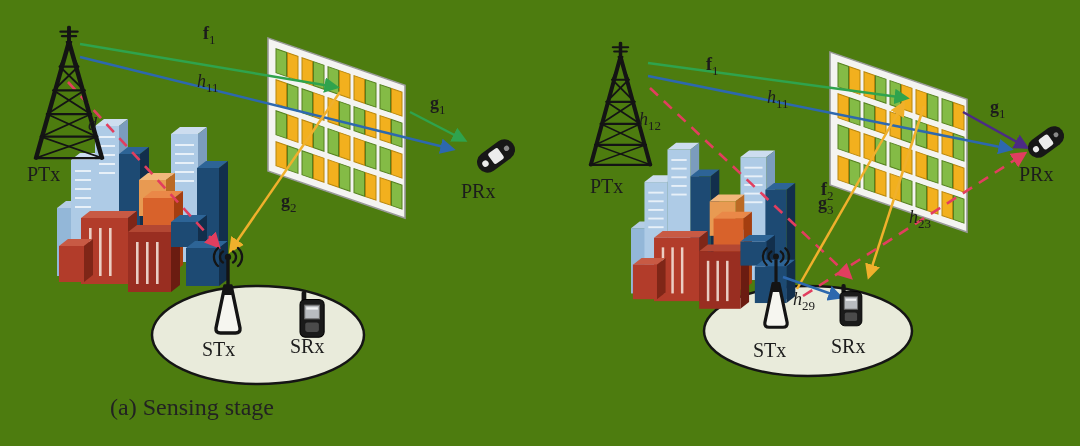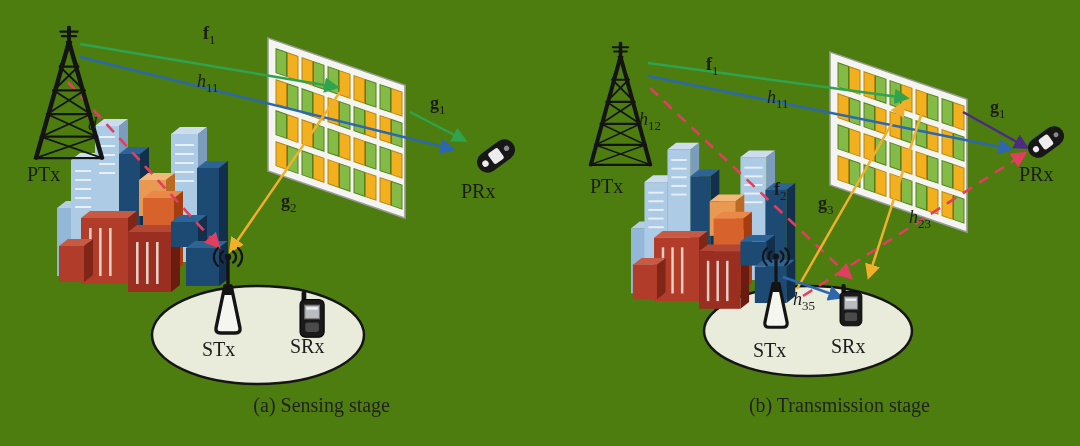--- a/index.html
+++ b/index.html
@@ -4,21 +4,21 @@
 <style>
   html,body{margin:0;padding:0;background:#ffffff;}
   #fig{position:relative;width:1080px;height:446px;background:#4d7c0f;overflow:hidden;
        font-family:"Liberation Serif","DejaVu Serif",serif;}
   #scene{position:absolute;left:0;top:0;}
   .lbl{position:absolute;font-size:18px;color:#1c1c1c;line-height:1;white-space:nowrap;}
   .lbl sub{font-size:13px;font-weight:normal;font-style:normal;}
   .vec{font-weight:bold;}
   .it{font-style:italic;}
   .node{position:absolute;font-size:20px;color:#1c1c1c;line-height:1;white-space:nowrap;}
-  .caption{position:absolute;font-size:20px;color:#222;text-align:right;line-height:1.2;}
+  .caption{position:absolute;font-size:24px;color:#222;text-align:left;line-height:1.2;}
 </style>
 </head>
 <body>
 
 <div id="fig">
 
   <svg id="scene" width="1080" height="446" viewBox="0 0 1080 446">
     <g id="layer-ellipse">
       <ellipse cx="258" cy="335" rx="106" ry="49" fill="#e9ebdb" stroke="#151515" stroke-width="2.5"></ellipse>
       <ellipse cx="808" cy="331" rx="104" ry="45" fill="#e9ebdb" stroke="#151515" stroke-width="2.5"></ellipse>
@@ -372,24 +372,23 @@
   <div class="node" style="left:27px;top:164px">PTx</div>
   <div class="node" style="left:461px;top:181px">PRx</div>
   <div class="node" style="left:202px;top:339px">STx</div>
   <div class="node" style="left:290px;top:336px">SRx</div>
   <div class="caption" style="left:110px;top:393px;width:280px">(a) Sensing stage</div>
 
   <div class="lbl vec" style="left:706px;top:55px"><span>f</span><sub>1</sub></div>
   <div class="lbl it" style="left:767px;top:88px"><span>h</span><sub>11</sub></div>
   <div class="lbl it" style="left:639px;top:110px"><span>h</span><sub>12</sub></div>
   <div class="lbl vec" style="left:990px;top:98px"><span>g</span><sub>1</sub></div>
-  <div class="lbl vec" style="left:774px;top:180px"><span>f</span><sub>2</sub></div>
+  <div class="lbl vec" style="left:821px;top:180px"><span>f</span><sub>2</sub></div>
   <div class="lbl vec" style="left:818px;top:194px"><span>g</span><sub>3</sub></div>
   <div class="lbl it" style="left:909px;top:208px"><span>h</span><sub>23</sub></div>
-  <div class="lbl it" style="left:793px;top:290px"><span>h</span><sub>35</sub></div>
+  <div class="lbl it" style="left:793px;top:290px"><span>h</span><sub>29</sub></div>
 
   <div class="node" style="left:590px;top:176px">PTx</div>
   <div class="node" style="left:1019px;top:164px">PRx</div>
   <div class="node" style="left:753px;top:340px">STx</div>
   <div class="node" style="left:831px;top:336px">SRx</div>
-  <div class="caption" style="left:640px;top:393px;width:290px">(b) Transmission stage</div>
 
 </div>
 
 </body></html>

